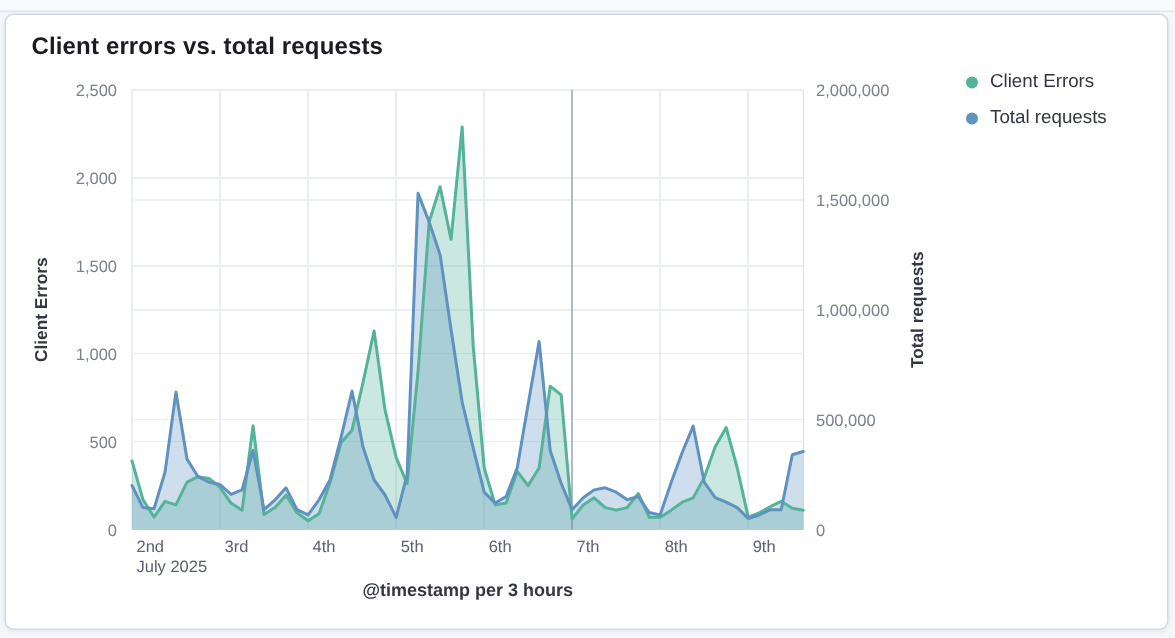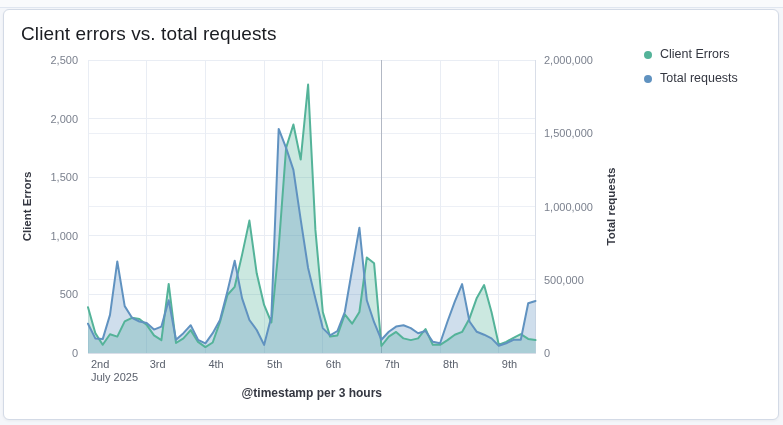--- a/index.html
+++ b/index.html
@@ -13,21 +13,21 @@
     position:absolute;left:0;top:0;width:783px;height:7px;
     background:#f9fafc;border-bottom:1px solid #e0e6f0;
   }
   .panel{
     position:absolute;left:3px;top:9px;width:774px;height:409px;
     background:#ffffff;border:1px solid #d3dae6;border-radius:6px;
     box-shadow:0 1px 3px rgba(0,0,0,0.05);
   }
   .panel-title{
     position:absolute;left:17px;top:13px;
-    font-size:19px;font-weight:400;color:#1a1c21;letter-spacing:0.1px;
+    font-size:16px;font-weight:700;color:#1a1c21;letter-spacing:0.1px;
   }
   #chart-svg{position:absolute;left:0;top:0;}
   #chart-svg text{font-family:"Liberation Sans",sans-serif;}
   .legend{
     position:absolute;left:644px;top:47px;display:flex;flex-direction:column;gap:9px;
   }
   .legend-item{display:flex;align-items:center;cursor:pointer;}
   .legend-dot{width:8px;height:8px;border-radius:50%;margin-right:8px;flex:0 0 auto;}
   .legend-label{font-size:12.5px;color:#343741;line-height:15px;white-space:nowrap;}
 </style>

